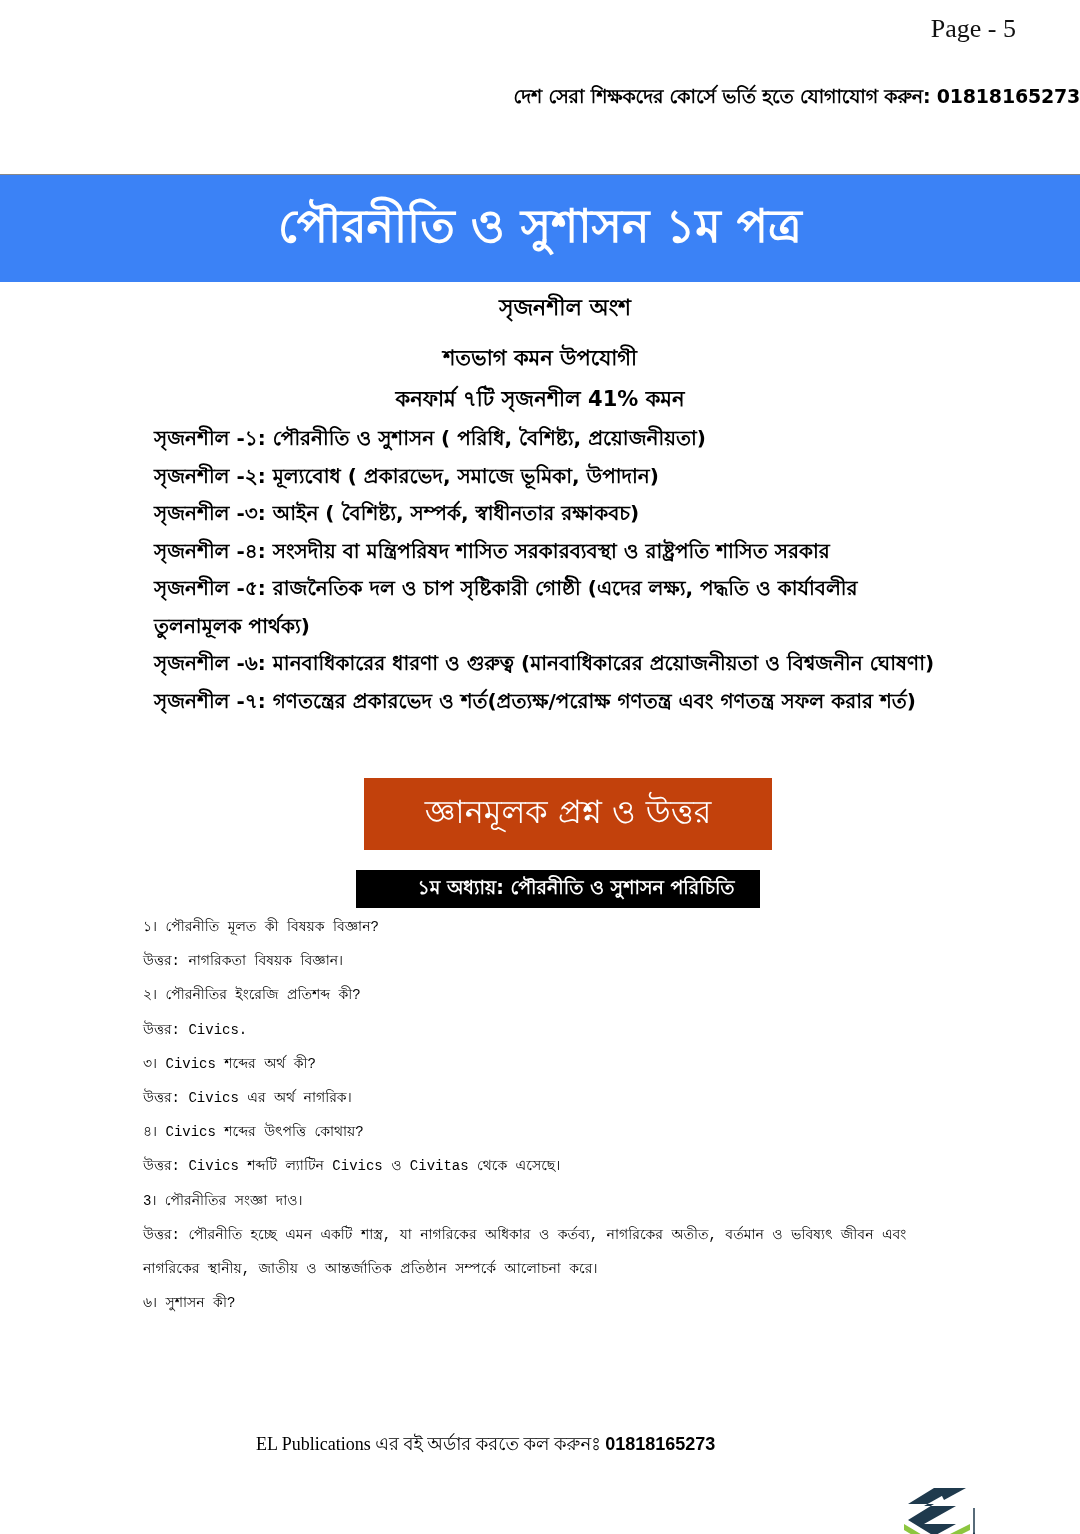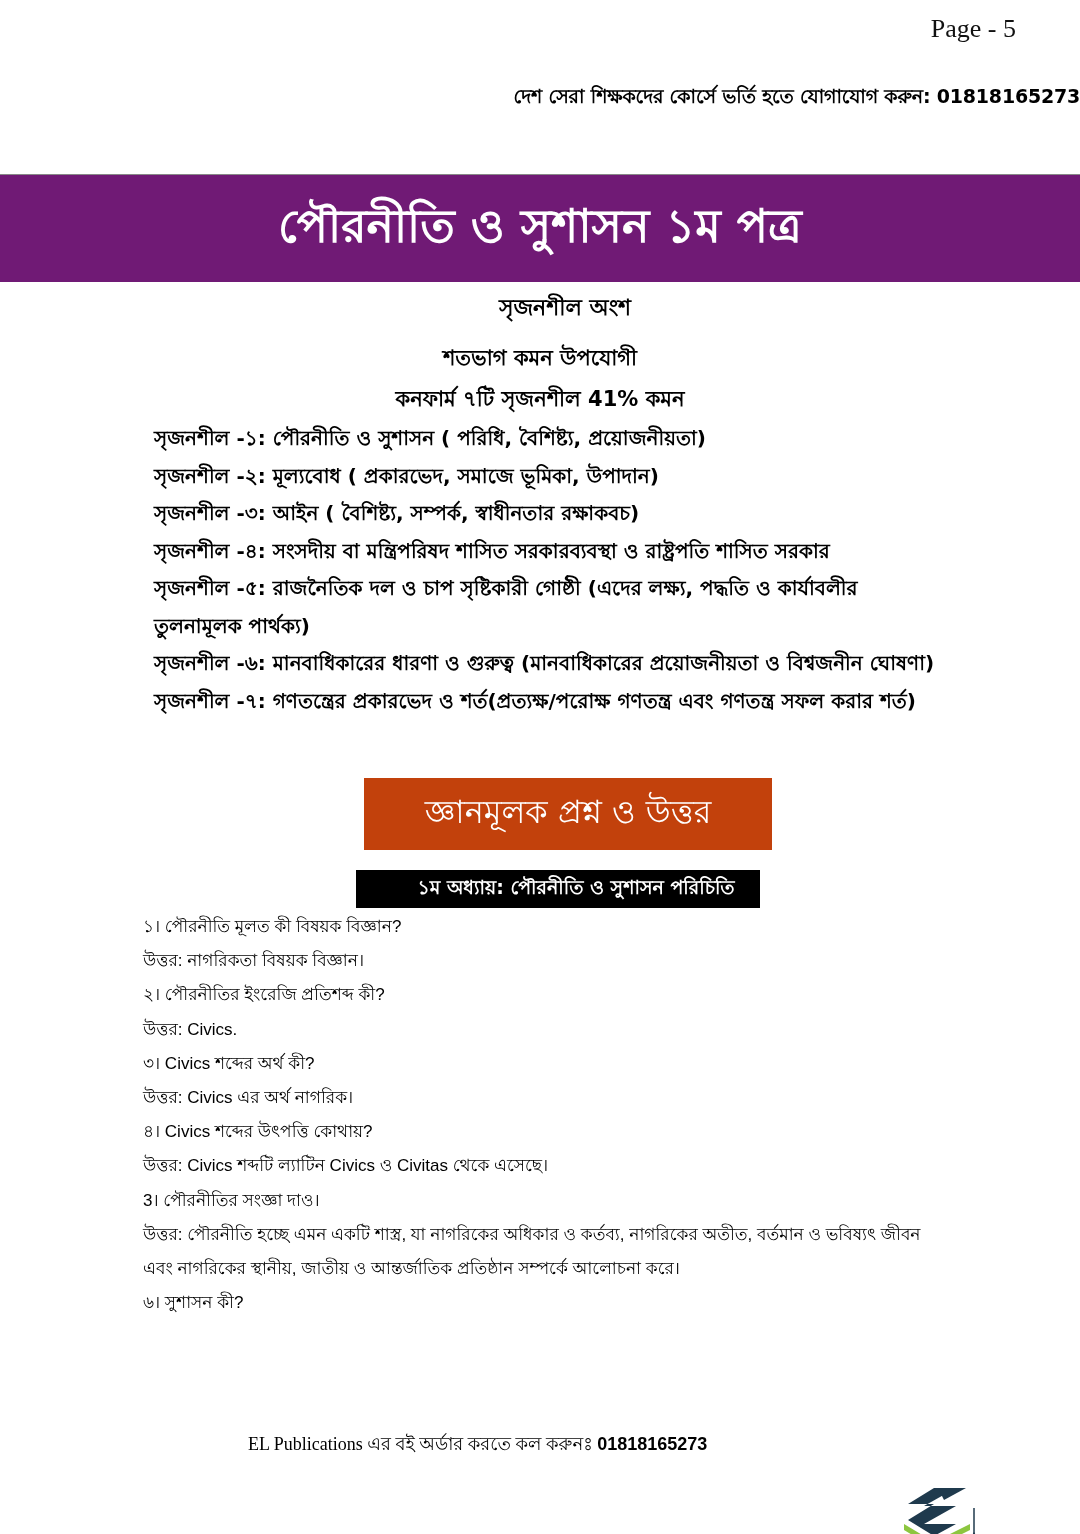--- a/index.html
+++ b/index.html
@@ -11,21 +11,21 @@
     .abs { position: absolute; }
     .page-num {
       right: 64px; top: 14px; font-family: "Liberation Serif", "DejaVu Serif", serif;
       font-size: 26px; color: #111;
     }
     .promo {
       left: 0; width: 1080px; top: 82px; text-align: right;
       font-size: 19px; font-weight: bold; letter-spacing: -0.2px;
     }
     .banner {
-      left: 0; top: 174px; width: 1080px; height: 108px; background: #701a75;
+      left: 0; top: 174px; width: 1080px; height: 108px; background: #3b82f6;
       border-top: 1px solid #888; box-sizing: border-box;
       display: flex; align-items: center; justify-content: center;
       color: #fff; font-size: 46px; font-weight: bold;
     }
     .center { left: 0; width: 1080px; text-align: center; font-weight: bold; }
     .h-sub { top: 290px; font-size: 22px; padding-left: 25px; }
     .h-sub2 { top: 342px; font-size: 21px; }
     .h-sub3 { top: 383px; font-size: 21px; }
     .topics {
       left: 154px; top: 420px; width: 790px; font-size: 20px; font-weight: bold;
@@ -34,26 +34,26 @@
     .topic-item { margin: 0; }
     .box1 {
       left: 364px; top: 778px; width: 408px; height: 72px; background: #c2410c;
       color: #fff; font-size: 32px; display: flex; align-items: center; justify-content: center;
     }
     .box2 {
       left: 356px; top: 870px; width: 368px; height: 38px; background: #000;
       color: #fff; font-size: 19px; font-weight: bold; display: flex; align-items: center; justify-content: center; padding-left: 36px;
     }
     .qa {
-      left: 143px; top: 910px; width: 800px; font-size: 17px; line-height: 34.2px;
-      font-family: Liberation Sans, sans-serif;
+      left: 143px; top: 910px; width: 800px; font-size: 14px; line-height: 34.2px;
+      font-family: Liberation Mono, monospace;
     }
     .qa p { margin: 0; }
     .footer-text {
-      left: 248px; top: 1430px; font-size: 18px;
+      left: 256px; top: 1430px; font-size: 18px;
       font-family: "Liberation Serif", "DejaVu Serif", serif;
     }
     .footer-text b { font-family: "Liberation Sans", sans-serif; }
     .logo { left: 894px; top: 1484px; width: 110px; height: 96px; }
     .logo-word1 {
       position: absolute; left: 0; top: 62px; width: 110px; text-align: center;
       font-family: "Liberation Sans", sans-serif; font-weight: bold; font-size: 15px; color: #1f3a4d;
       letter-spacing: -0.3px;
     }
     .logo-word2 {

